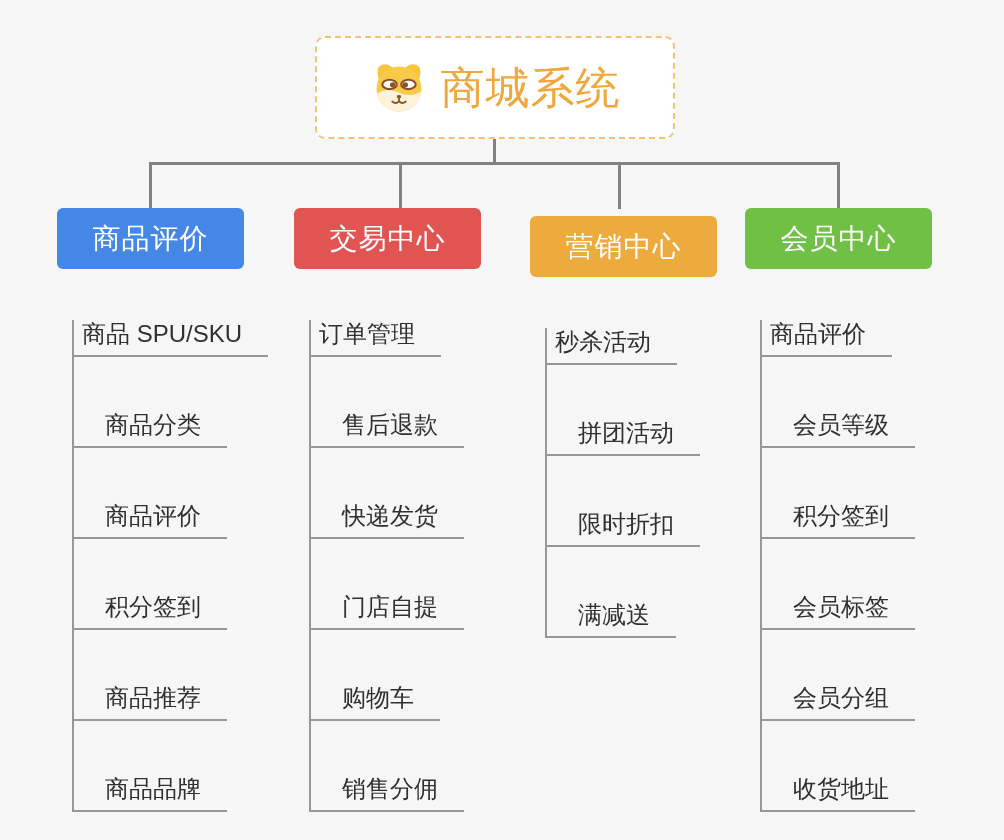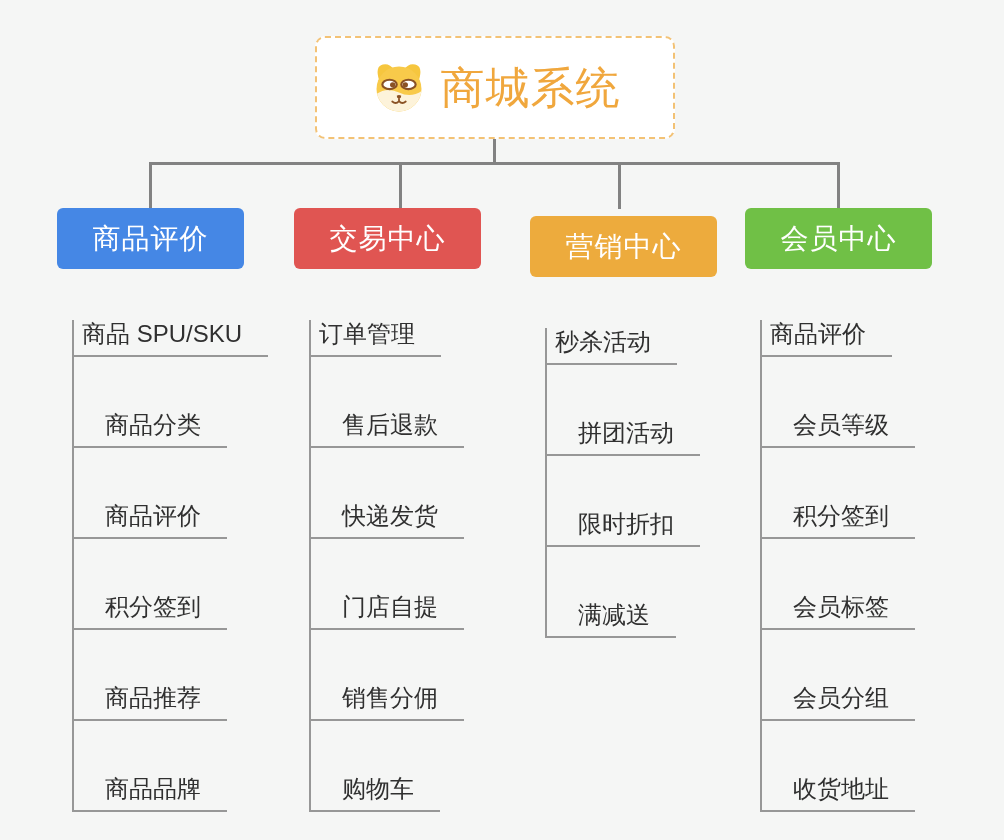--- a/index.html
+++ b/index.html
@@ -115,22 +115,22 @@
     <div class="v-drop" style="left: 399px;"></div>
     <div class="branch" style="left: 294px; text-align: right;">
       <div class="branch-header" style="background: rgb(224, 85, 82);">
         <span>交易中心</span>
       </div>
       <div class="leaf-list">
         <div class="leaf"><span>订单管理</span></div>
         <div class="leaf"><span>售后退款</span></div>
         <div class="leaf"><span>快递发货</span></div>
         <div class="leaf"><span>门店自提</span></div>
+        <div class="leaf"><span>购物车</span></div>
         <div class="leaf"><span>销售分佣</span></div>
-        <div class="leaf"><span>购物车</span></div>
       </div>
     </div>
     <div class="v-drop" style="left: 618px;"></div>
     <div class="branch" style="left: 530px; margin-top: 8px;">
       <div class="branch-header" style="background: rgb(237, 171, 61);">
         <span>营销中心</span>
       </div>
       <div class="leaf-list">
         <div class="leaf"><span>秒杀活动</span></div>
         <div class="leaf"><span>拼团活动</span></div>

